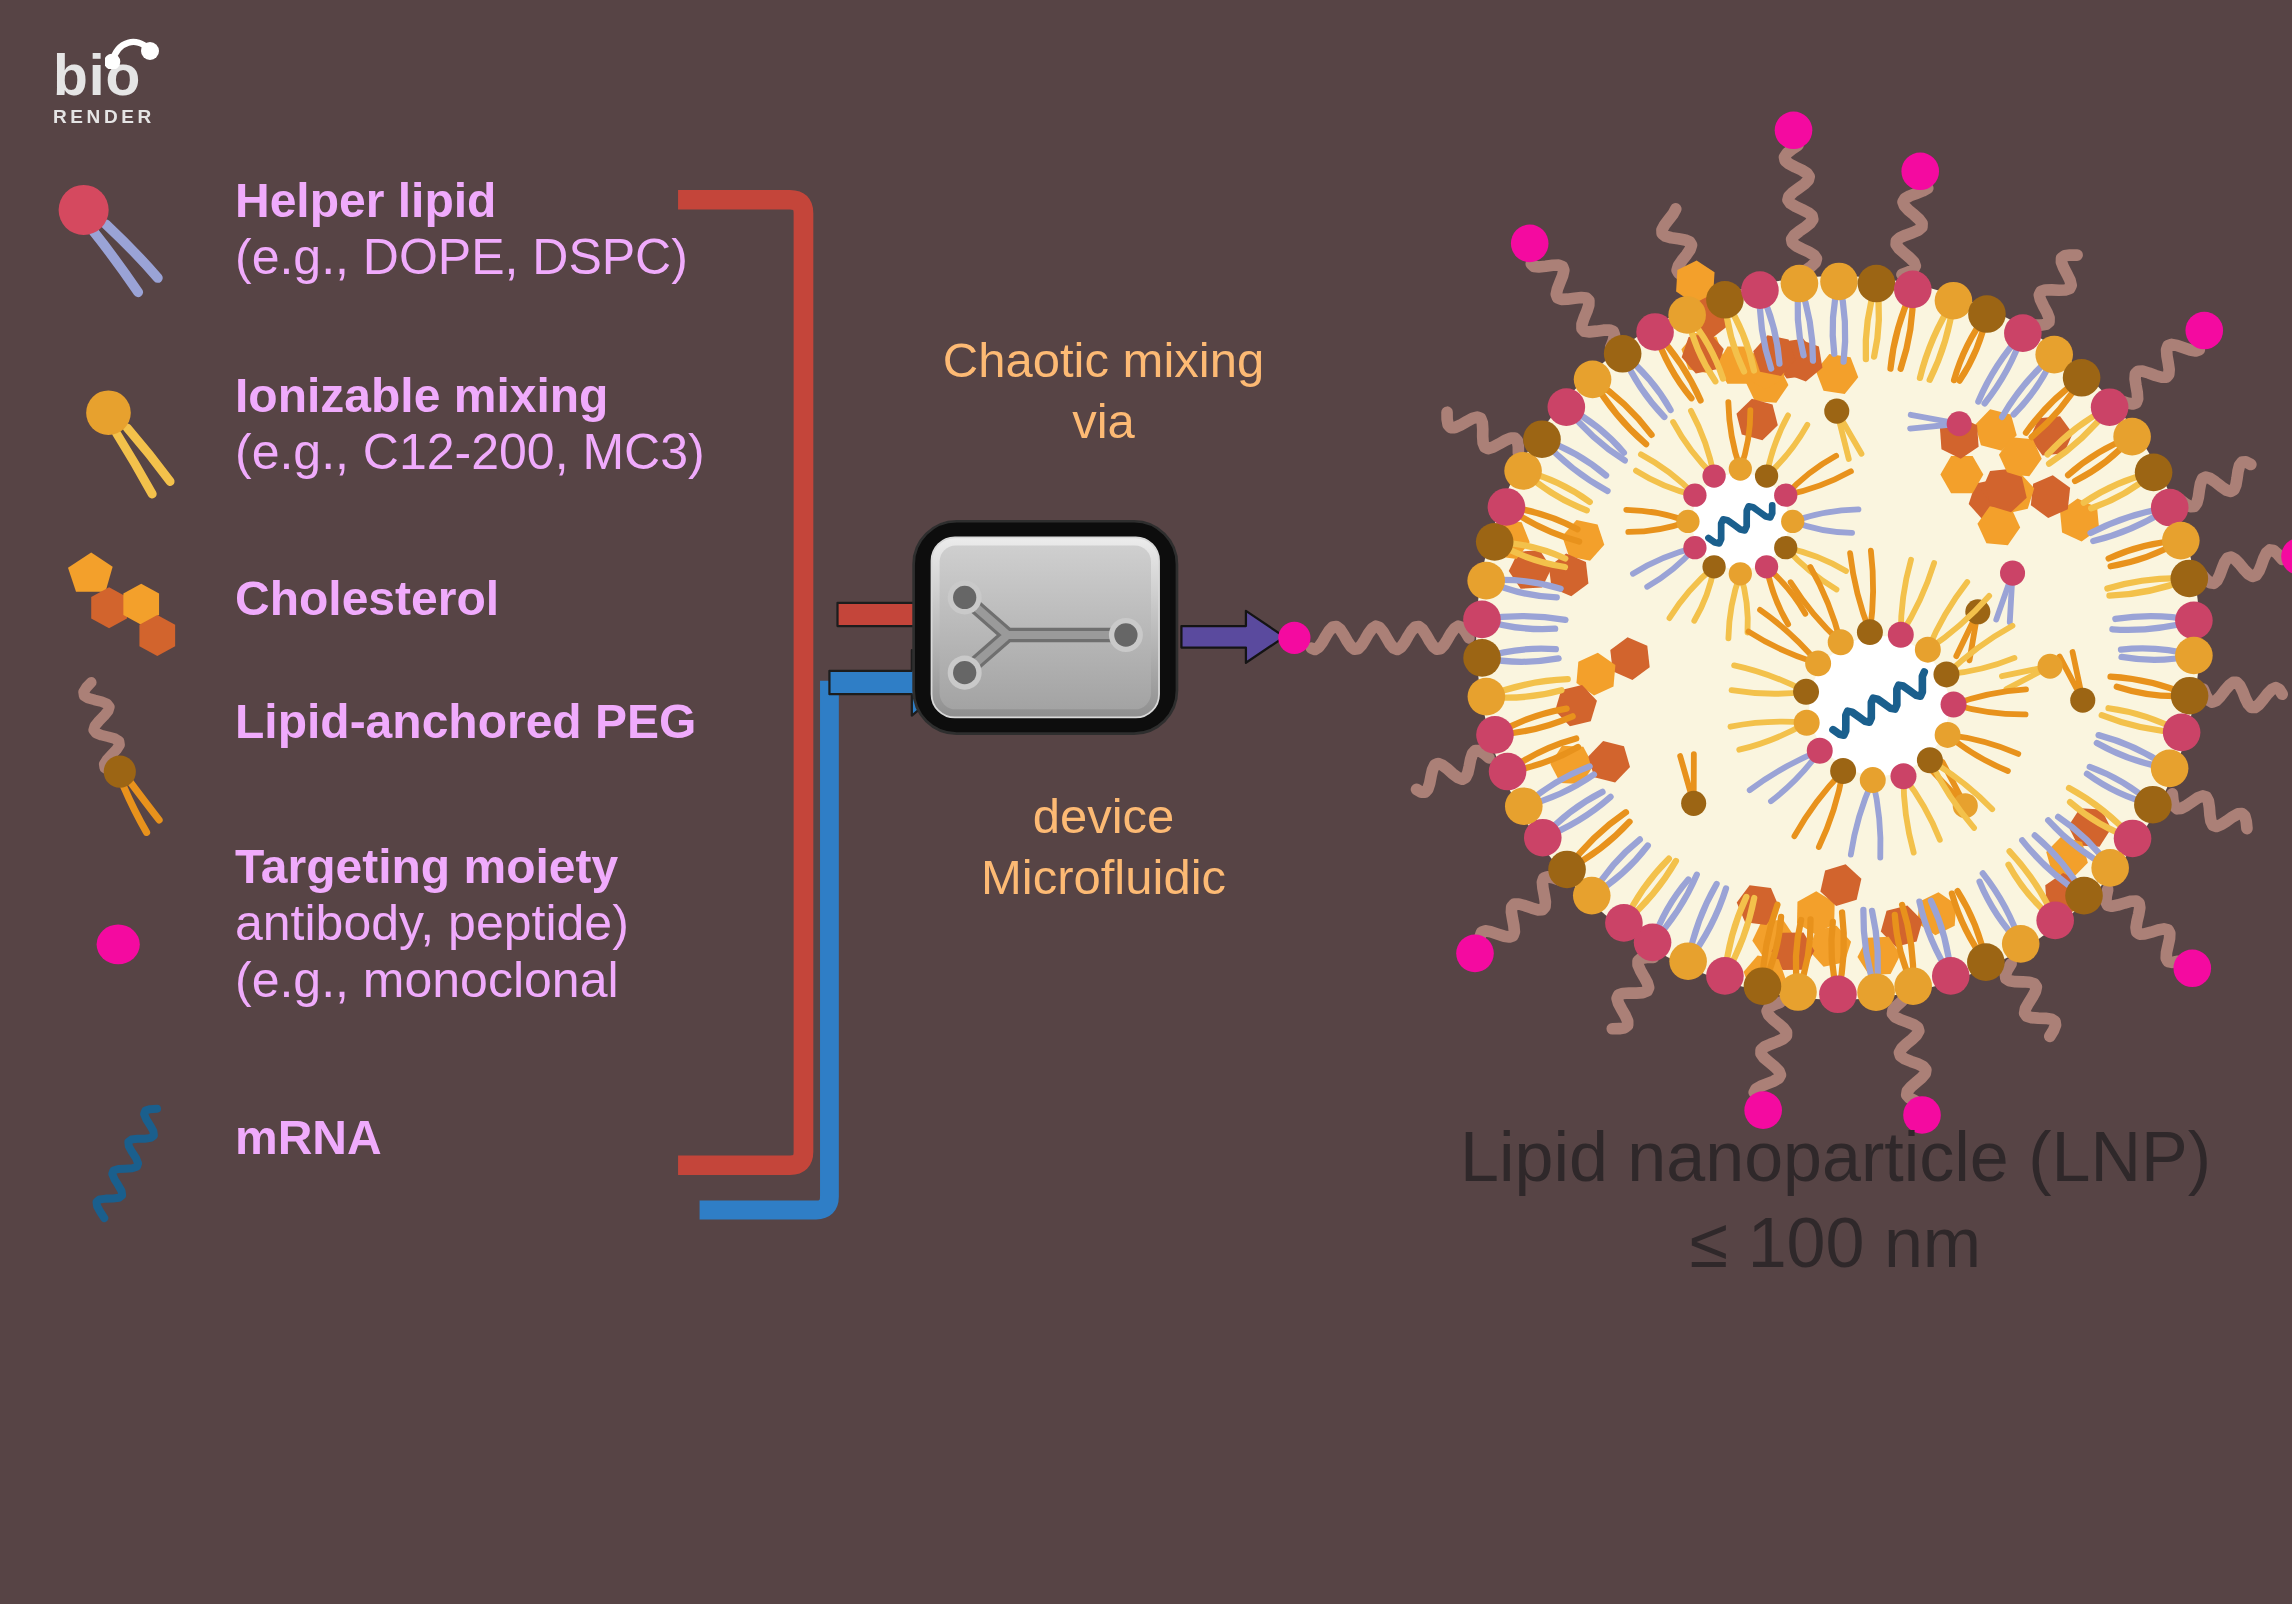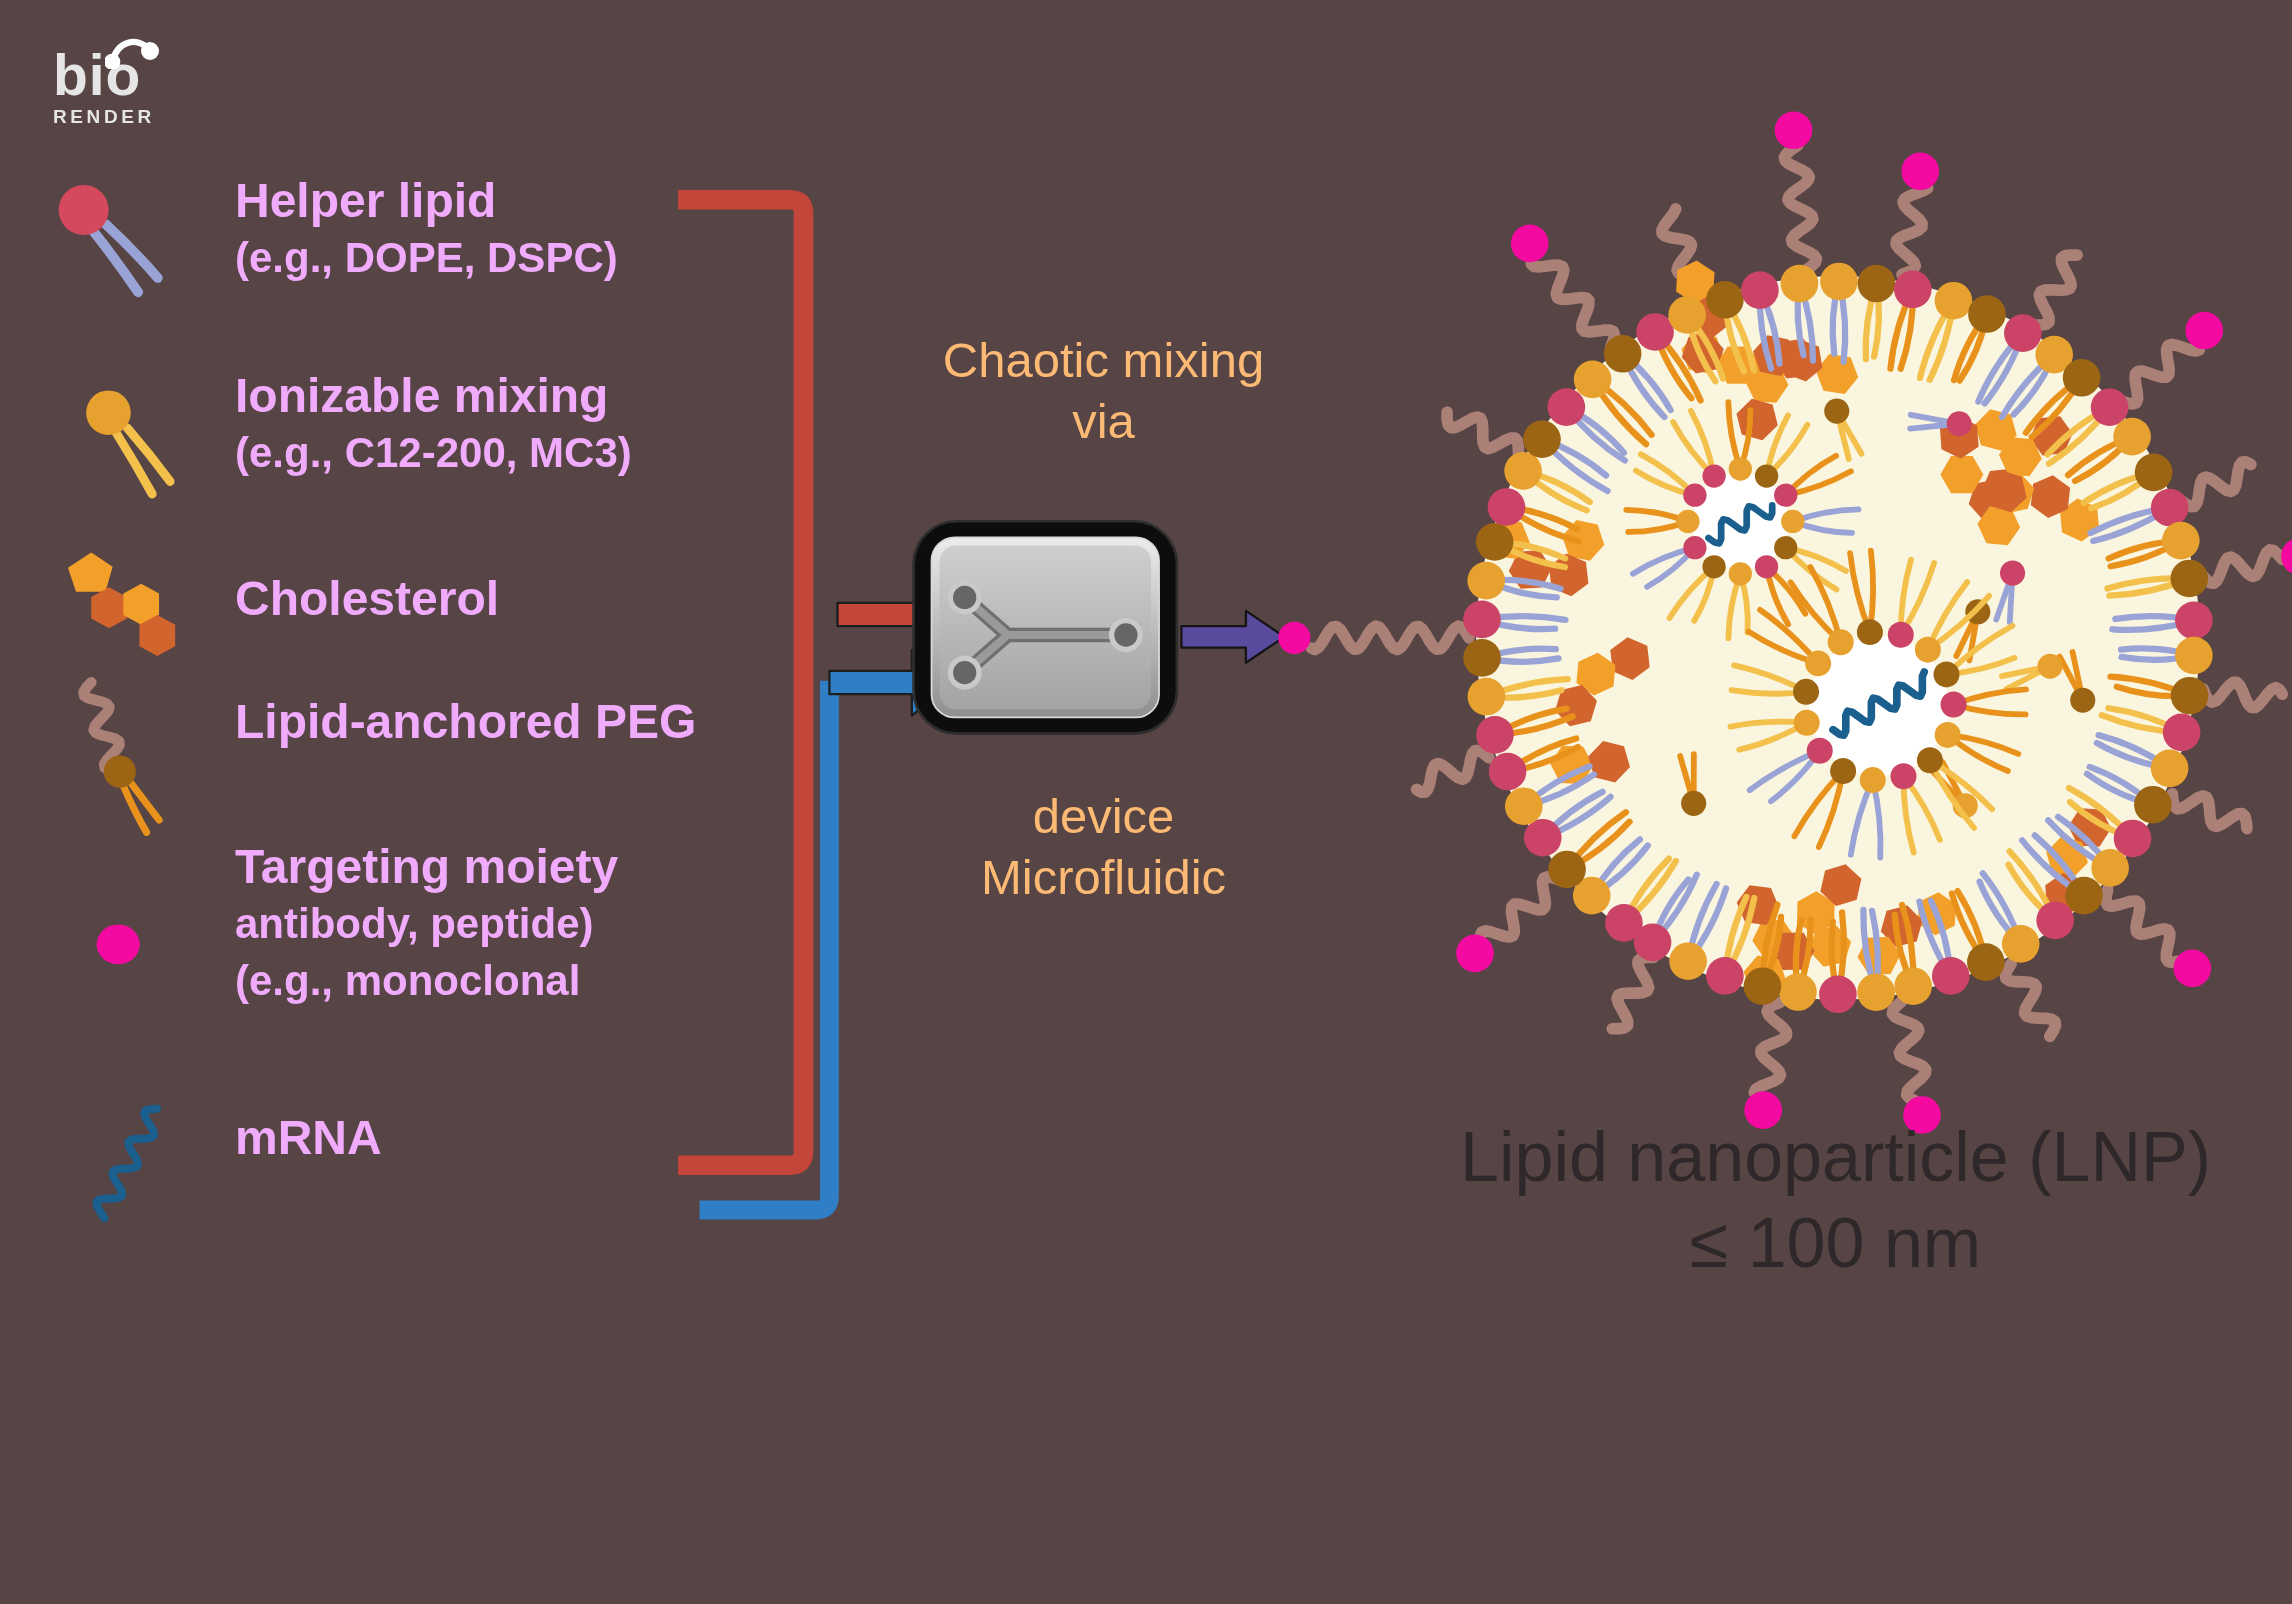--- a/index.html
+++ b/index.html
@@ -5,21 +5,21 @@
   * { margin:0; padding:0; box-sizing:border-box; }
   html,body { width:2293px; height:1605px; }
   body { position:relative; background:#574445; overflow:hidden;
          font-family:"Liberation Sans", sans-serif; }
   .abs { position:absolute; }
   #scene, #lnp-svg { position:absolute; pointer-events:none; }
   #scene { left:0; top:0; }
   #lnp-svg { left:1236px; top:54px; }
   .legend-text { position:absolute; left:235px; color:#f0abfc; }
   .legend-title { font-size:48px; font-weight:700; line-height:57px; }
-  .legend-sub { font-size:42px; font-weight:700; line-height:57px; }
+  .legend-sub { font-size:50px; font-weight:400; line-height:57px; }
   .center-label { position:absolute; text-align:center; color:#fdba74;
                   font-size:49px; line-height:61px; }
   .lnp-label { position:absolute; text-align:center; color:#2f282a;
                font-size:70px; line-height:86px; font-weight:400; }
   #logo { position:absolute; left:53px; top:27px; color:#e5e5e5;margin-top:20px; }
   #logo .word { font-size:57px; font-weight:800; letter-spacing:0.9px; line-height:57px; }
   #logo .sub { font-size:19px; font-weight:700; letter-spacing:3.6px; margin-top:1.8px; }
   .icon-svg { position:absolute; }
 </style>
 </head>

